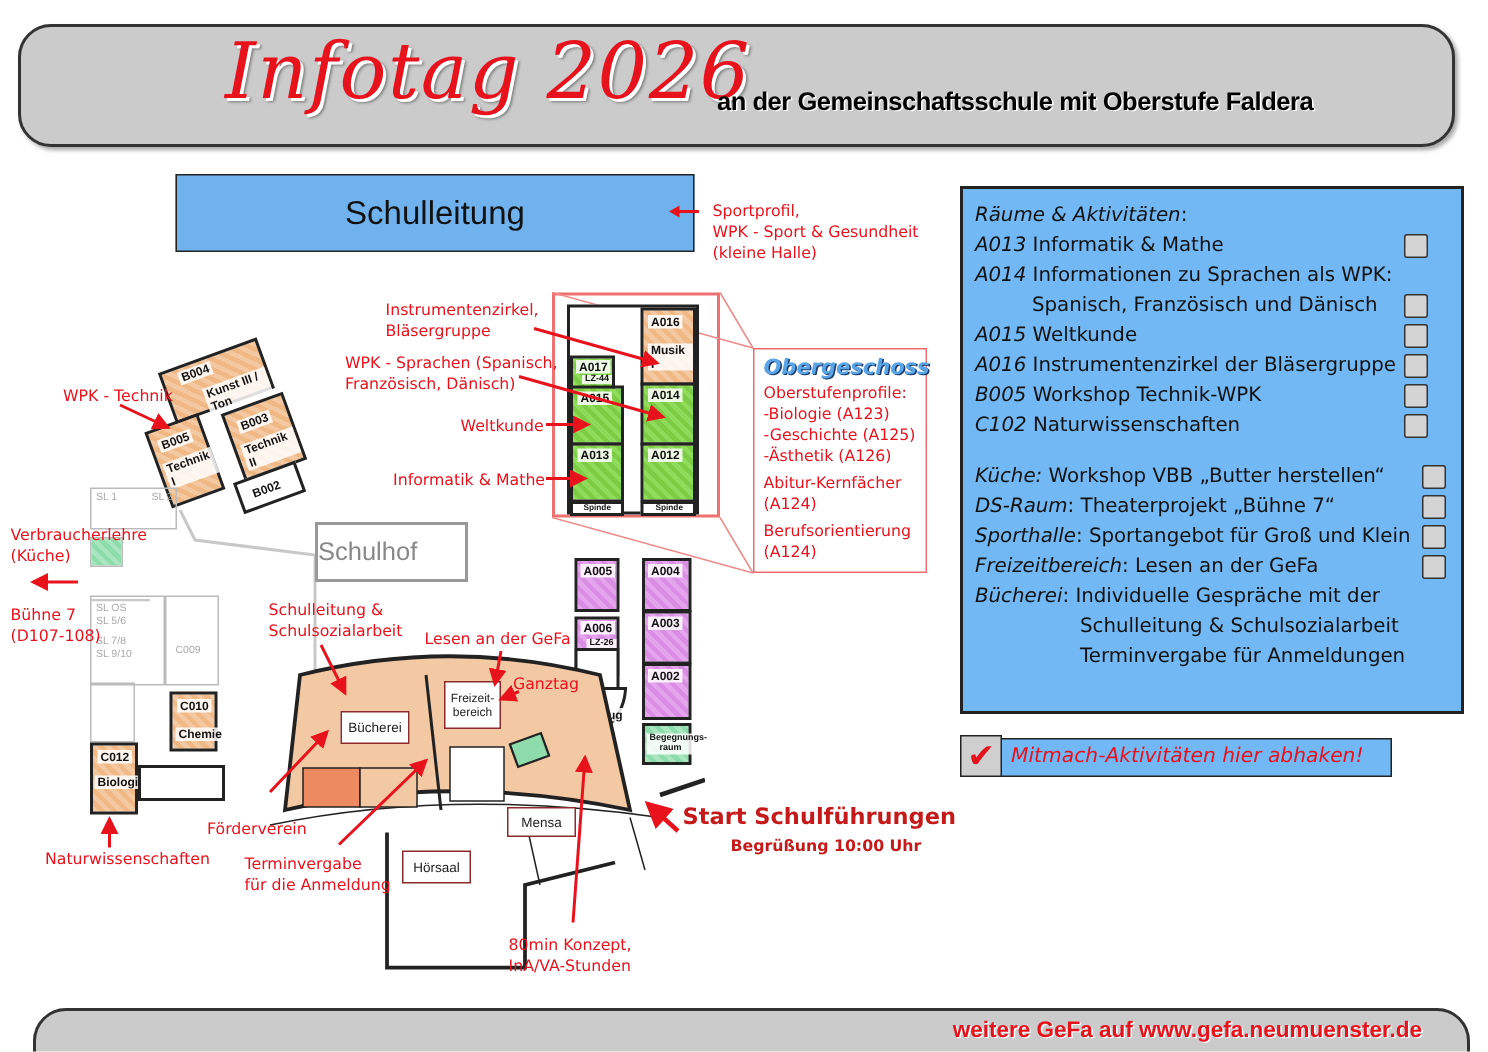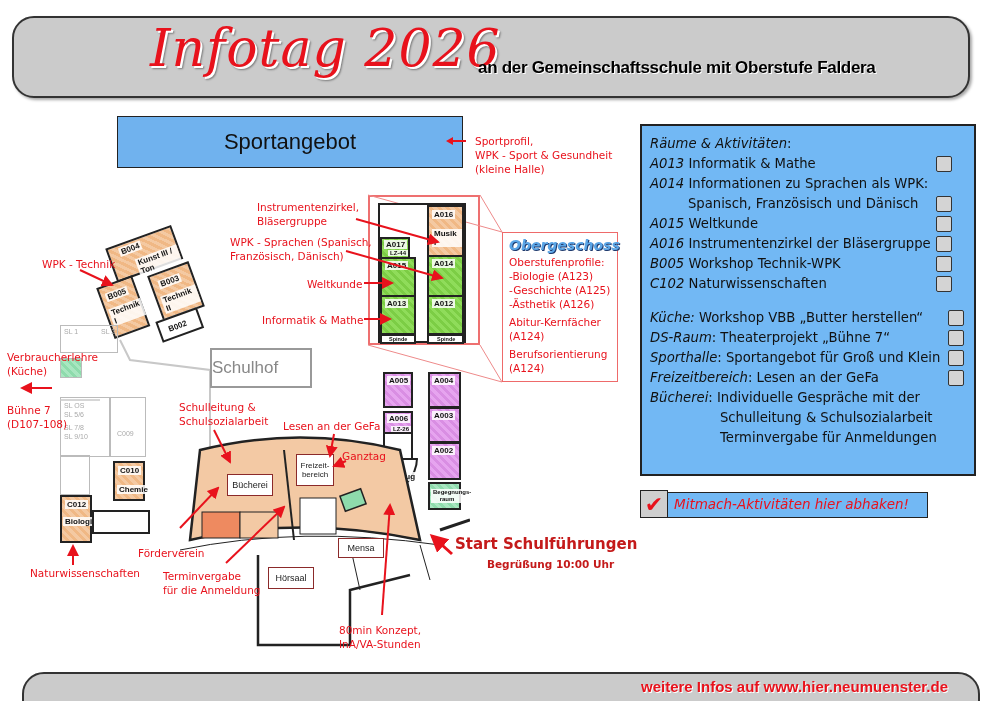--- a/index.html
+++ b/index.html
@@ -35,21 +35,21 @@
   .start2 { left:487px; top:558px; font-family:"DejaVu Sans", sans-serif; font-weight:bold; font-size:10.5px; color:#c41a1a; }
 </style>
 </head>
 <body>
 
 <div class="abs header-bar"></div>
 <div class="abs title-script">Infotag 2026</div>
 <div class="abs title-sub">an der Gemeinschaftsschule mit Oberstufe Faldera</div>
 
 <div class="abs sport">
-    <span>Sportangebot</span>
+    <span>Schulleitung</span>
   </div>
 <svg class="abs" style="left:446px;top:136px" width="20" height="10">
     <line x1="20" y1="5" x2="4" y2="5" stroke="#e8121c" stroke-width="2"></line>
     <polygon points="0,5 7,1 7,9" fill="#e8121c"></polygon>
   </svg>
 <div class="abs red" style="left:475px;top:134px">
   <div>Sportprofil,</div>
   <div>WPK - Sport &amp; Gesundheit</div>
   <div>(kleine Halle)</div>
 </div>
@@ -293,13 +293,13 @@
   <div class="row"><i>Bücherei</i><span>: Individuelle Gespräche mit der</span></div>
   <div class="row indent2">Schulleitung &amp; Schulsozialarbeit</div>
   <div class="row indent2">Terminvergabe für Anmeldungen</div>
 </div>
 
 <div class="abs mitmach"></div>
 <div class="abs mitmach-check">✔</div>
 <div class="abs mitmach-label">Mitmach-Aktivitäten hier abhaken!</div>
 
 <div class="abs footer-bar"></div>
-<div class="abs footer-text">weitere Infos auf  www.hier.neumuenster.de</div>
+<div class="abs footer-text">weitere GeFa auf  www.gefa.neumuenster.de</div>
 
 </body></html>

